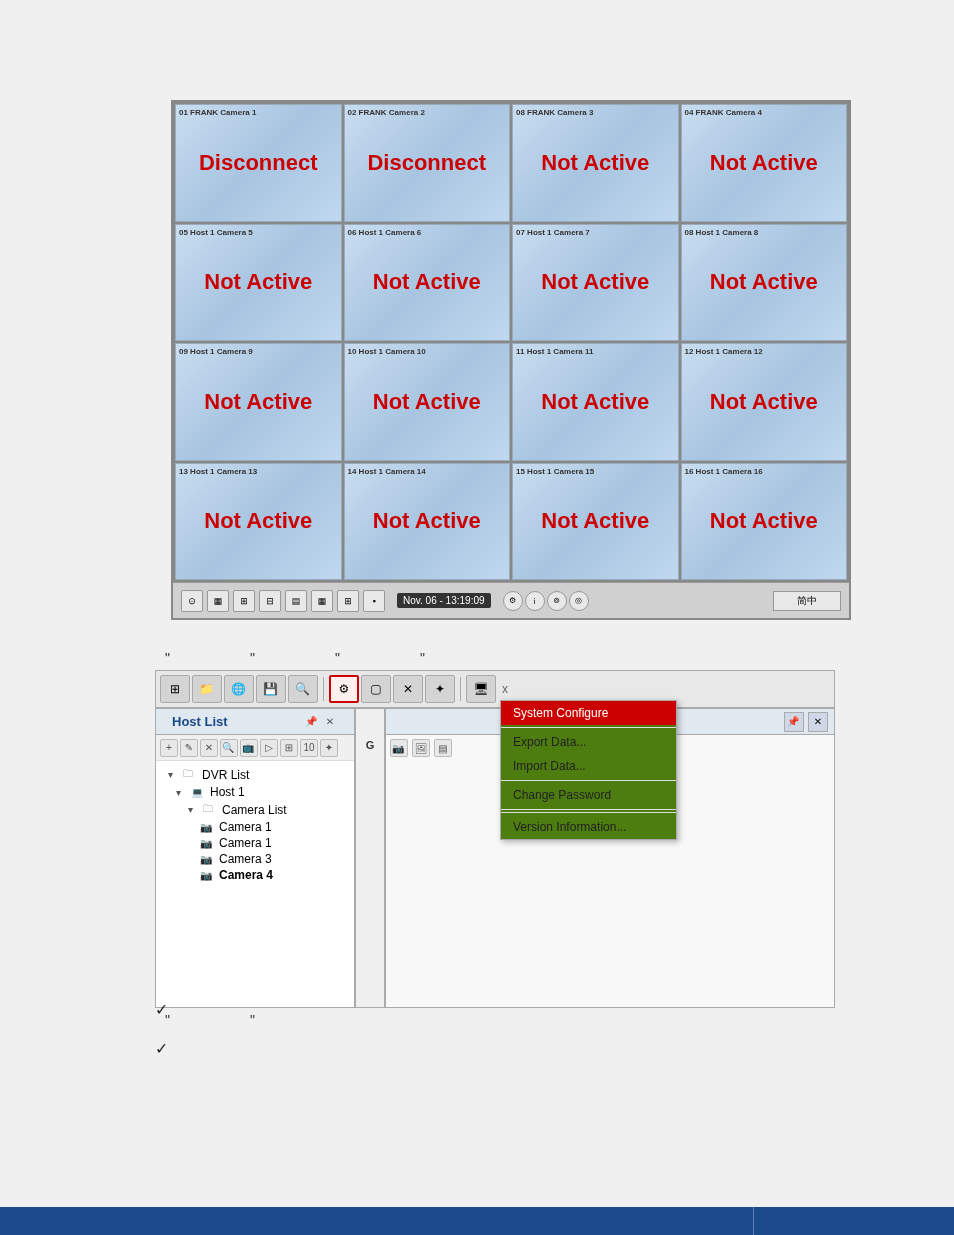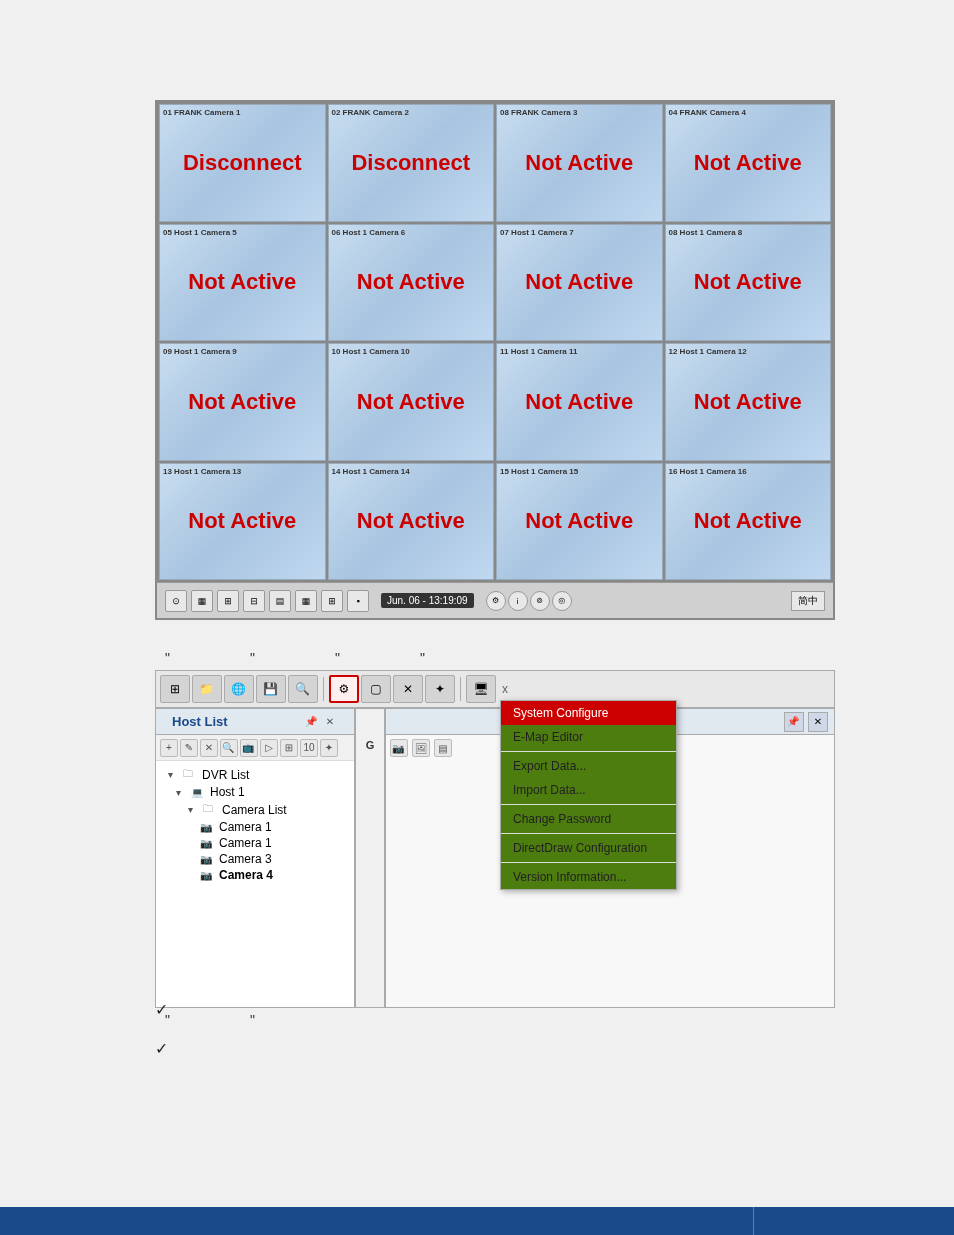--- a/index.html
+++ b/index.html
@@ -8,21 +8,21 @@
       min-height: 1235px;
       background: #f0f0f0;
       font-family: Arial, sans-serif;
       position: relative;
     }
 
     
     .video-panel {
       position: absolute;
       top: 100px;
-      left: 155px;
+      left: 171px;
       width: 680px;
       height: 520px;
       background: #b8cce4;
       border: 2px solid #888;
     }
 
     .camera-grid {
       display: grid;
       grid-template-columns: repeat(4, 1fr);
       grid-template-rows: repeat(4, 1fr);
@@ -110,21 +110,21 @@
       display: flex;
       align-items: center;
       justify-content: center;
       font-size: 8px;
       cursor: pointer;
     }
 
     .vt-lang {
       background: #e8e8e8;
       border: 1px solid #999;
-      padding: 2px 6px;
+      padding: 2px 23px;
       font-size: 10px;
       cursor: pointer;
       margin-left: auto;
     }
 
     
     .app-area {
       position: absolute;
       top: 650px;
       left: 155px;
@@ -470,21 +470,21 @@
     </div>
   <div class="video-toolbar">
     <button class="vt-btn">⊙</button>
     <button class="vt-btn">▦</button>
     <button class="vt-btn">⊞</button>
     <button class="vt-btn">⊟</button>
     <button class="vt-btn">▤</button>
     <button class="vt-btn">▦</button>
     <button class="vt-btn">⊞</button>
     <button class="vt-btn">▪</button>
-    <div class="vt-time">Jun. 06 - 13:19:09</div>
+    <div class="vt-time">Nov. 06 - 13:19:09</div>
     <div class="vt-icon-group">
       <button class="vt-circle-btn">⚙</button>
       <button class="vt-circle-btn">ℹ</button>
       <button class="vt-circle-btn">⊚</button>
       <button class="vt-circle-btn">◎</button>
     </div>
     <div class="vt-lang">简中</div>
   </div>
 </div>
 
@@ -589,28 +589,26 @@
 
   <div class="quote-row" style="margin-top:4px;">
     <span>"</span>
     <span>"</span>
   </div>
 </div>
 
 <div class="context-menu" id="context-menu">
 
 <div class="ctx-item highlighted">System Configure</div>
-    <div class="ctx-item">E-Map Editor</div>
     <div class="ctx-separator"></div>
     <div class="ctx-item">Export Data...</div>
     <div class="ctx-item">Import Data...</div>
     <div class="ctx-separator"></div>
     <div class="ctx-item">Change Password</div>
     <div class="ctx-separator"></div>
-    <div class="ctx-item">DirectDraw Configuration</div>
     <div class="ctx-separator"></div>
     <div class="ctx-item">Version Information...</div>
   </div>
 
 <div class="check-rows">
   <div class="check-row">
     <span class="check-mark">✓</span>
   </div>
   <div class="check-row">
     <span class="check-mark">✓</span>

